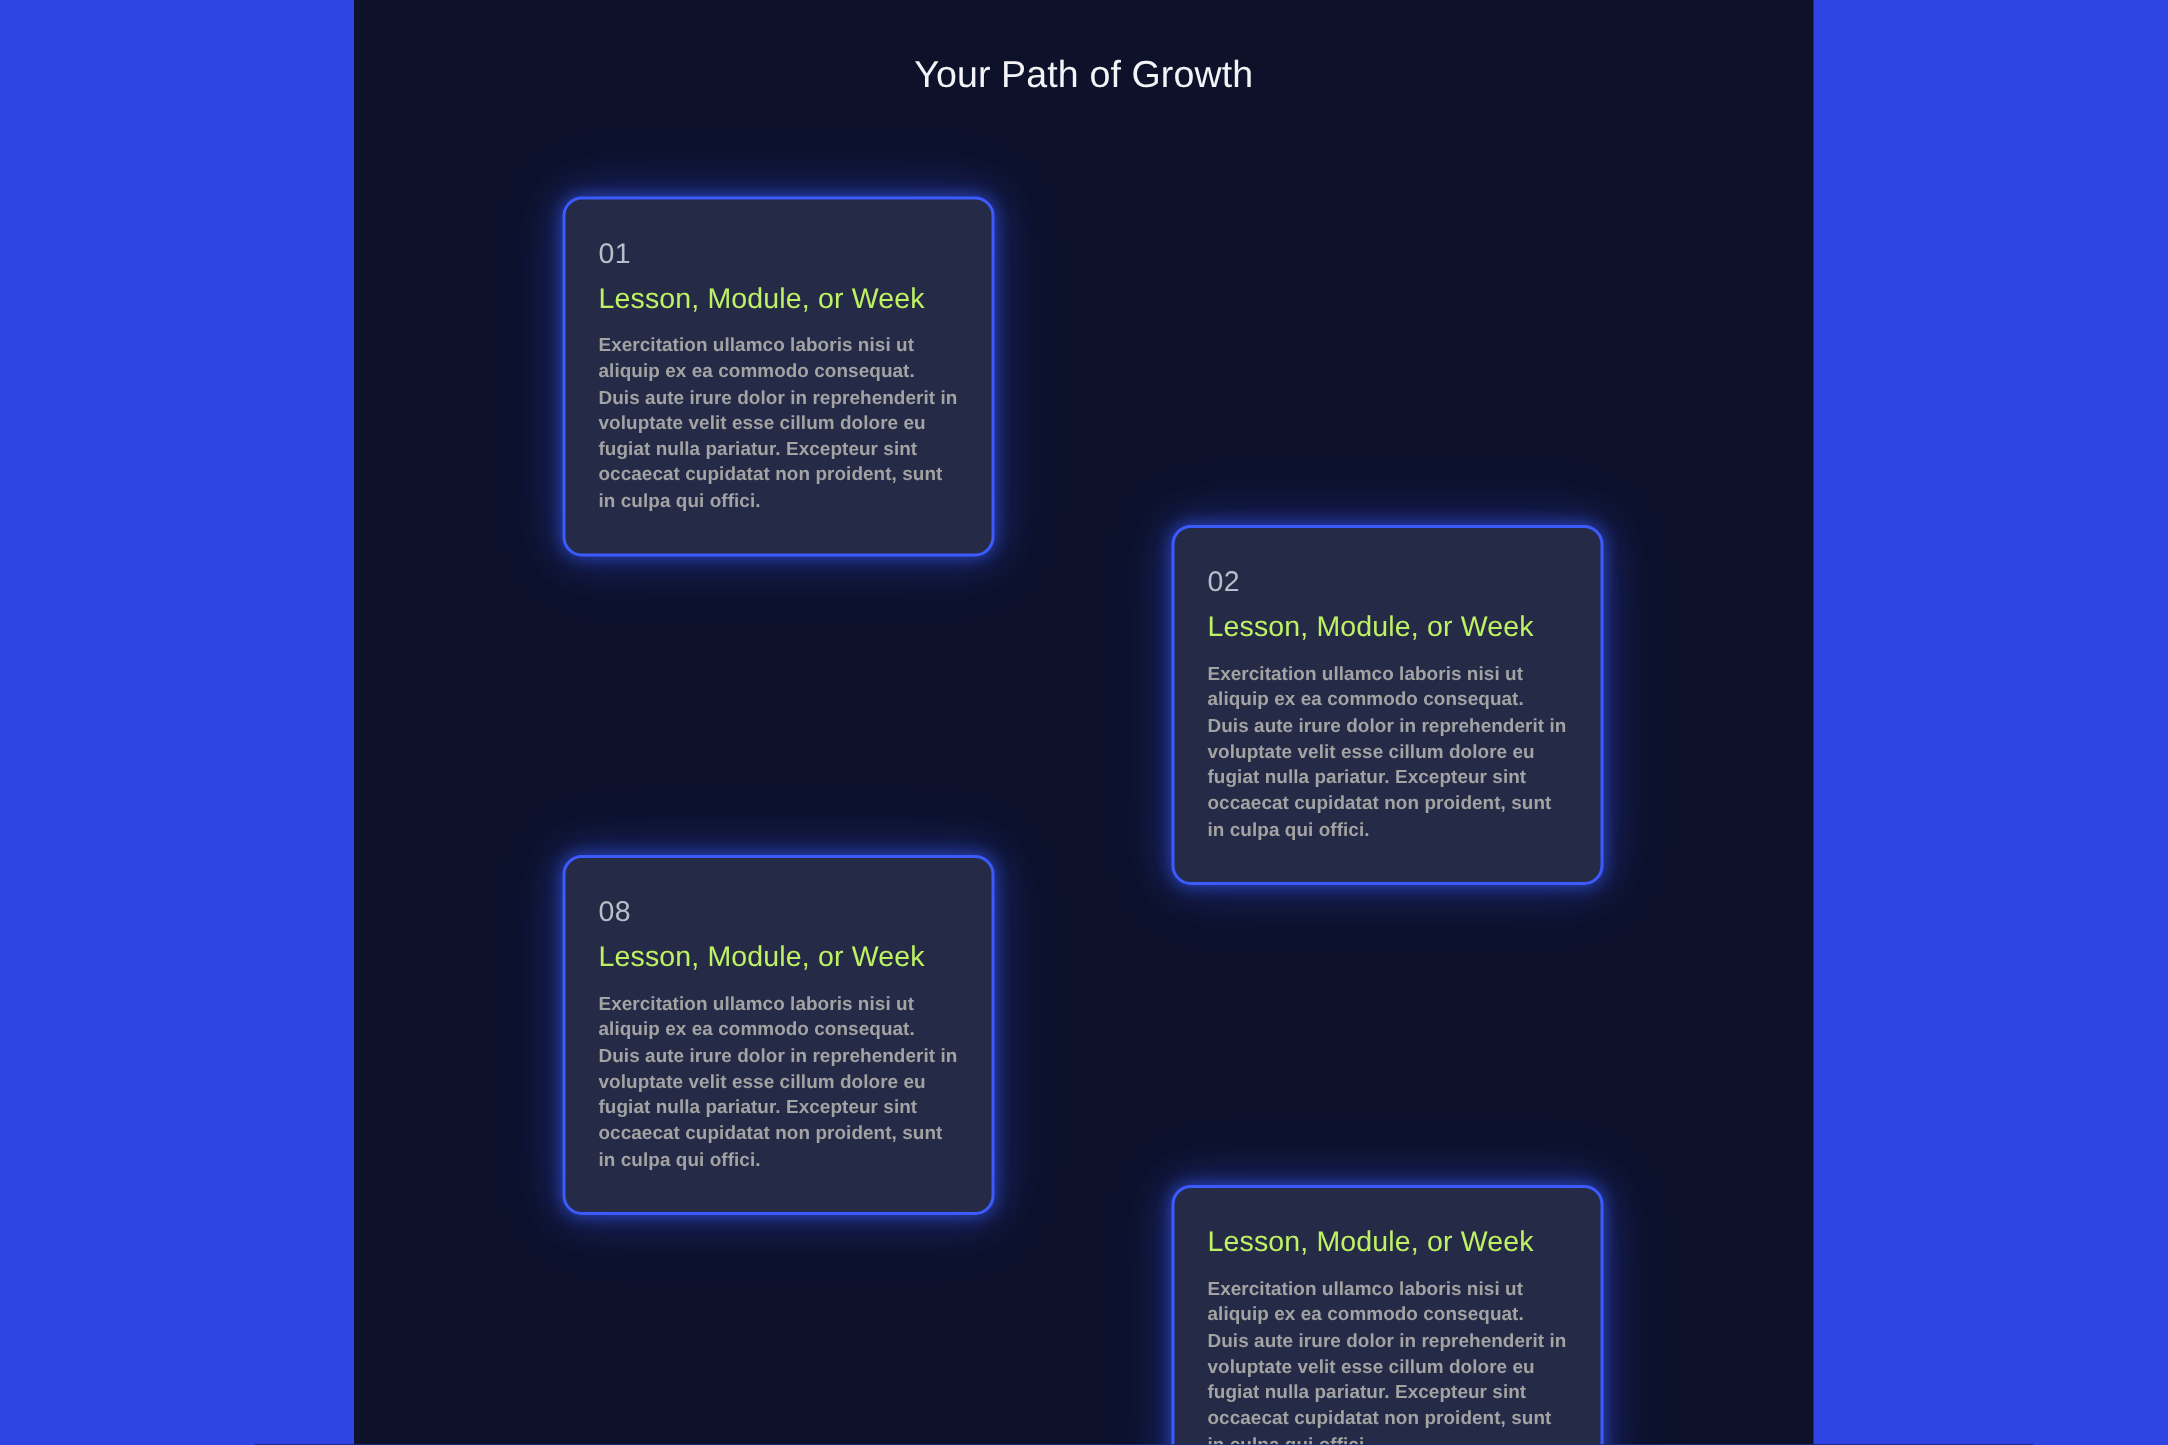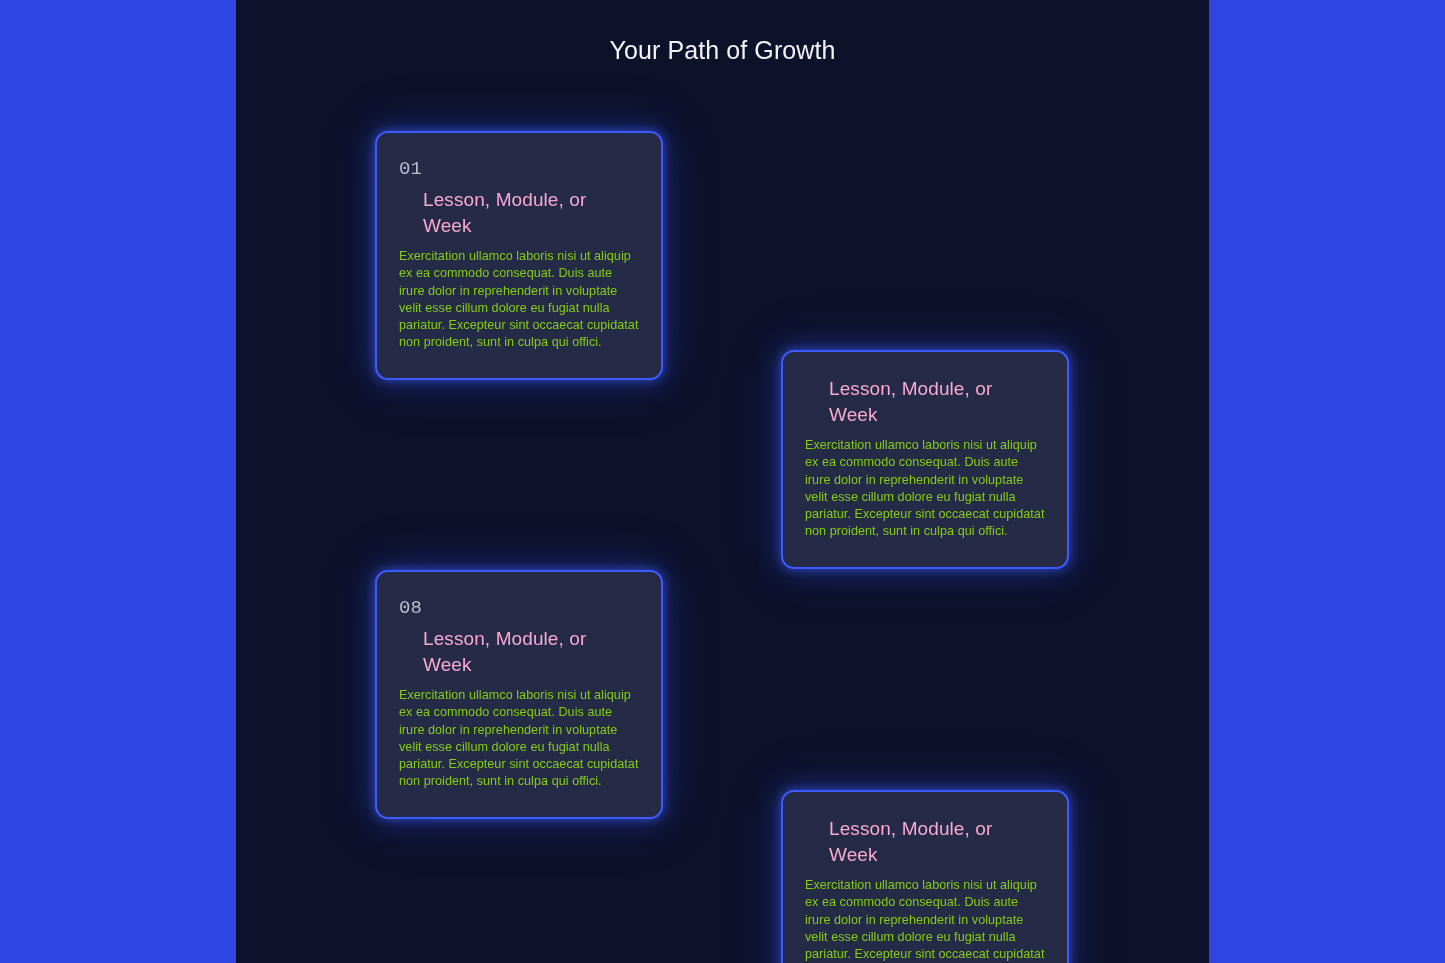--- a/index.html
+++ b/index.html
@@ -79,37 +79,35 @@
   .step-card.row-3 { top: 570px; }
   .step-card.row-4 { top: 790px; }
 
   .card-number {
     font-size: 19px;
     font-weight: 400;
     color: #b9bdc9;
     line-height: 25px;
     letter-spacing: 0.2px;
     margin-bottom: 5px;
-    font-family: Liberation Mono, monospace;
   }
 
   .card-heading {
     font-size: 19px;
     font-weight: 500;
-    color: #f9a8d4;
+    color: #bef264;
     line-height: 26px;
     letter-spacing: 0.1px;
     margin-bottom: 9px;
-    margin-left: 24px;
   }
 
   .card-body {
     font-size: 12.6px;
-    font-weight: 400;
-    color: #84cc16;
+    font-weight: 700;
+    color: #a3a3a3;
     line-height: 17.3px;
     letter-spacing: 0.05px;
   }
 </style>
 </head>
 <body>
 
 <div id="page-root">
   <div class="panel">
 
@@ -117,20 +115,21 @@
 
     <div class="cards-layer">
 
       <div class="step-card col-left row-1">
         <div class="card-number">01</div>
         <div class="card-heading">Lesson, Module, or Week</div>
         <div class="card-body">Exercitation ullamco laboris nisi ut aliquip ex ea commodo consequat. Duis aute irure dolor in reprehenderit in voluptate velit esse cillum dolore eu fugiat nulla pariatur. Excepteur sint occaecat cupidatat non proident, sunt in culpa qui offici.</div>
       </div>
 
       <div class="step-card col-right row-2">
+        <div class="card-number">02</div>
         <div class="card-heading">Lesson, Module, or Week</div>
         <div class="card-body">Exercitation ullamco laboris nisi ut aliquip ex ea commodo consequat. Duis aute irure dolor in reprehenderit in voluptate velit esse cillum dolore eu fugiat nulla pariatur. Excepteur sint occaecat cupidatat non proident, sunt in culpa qui offici.</div>
       </div>
 
       <div class="step-card col-left row-3">
         <div class="card-number">08</div>
         <div class="card-heading">Lesson, Module, or Week</div>
         <div class="card-body">Exercitation ullamco laboris nisi ut aliquip ex ea commodo consequat. Duis aute irure dolor in reprehenderit in voluptate velit esse cillum dolore eu fugiat nulla pariatur. Excepteur sint occaecat cupidatat non proident, sunt in culpa qui offici.</div>
       </div>
 

